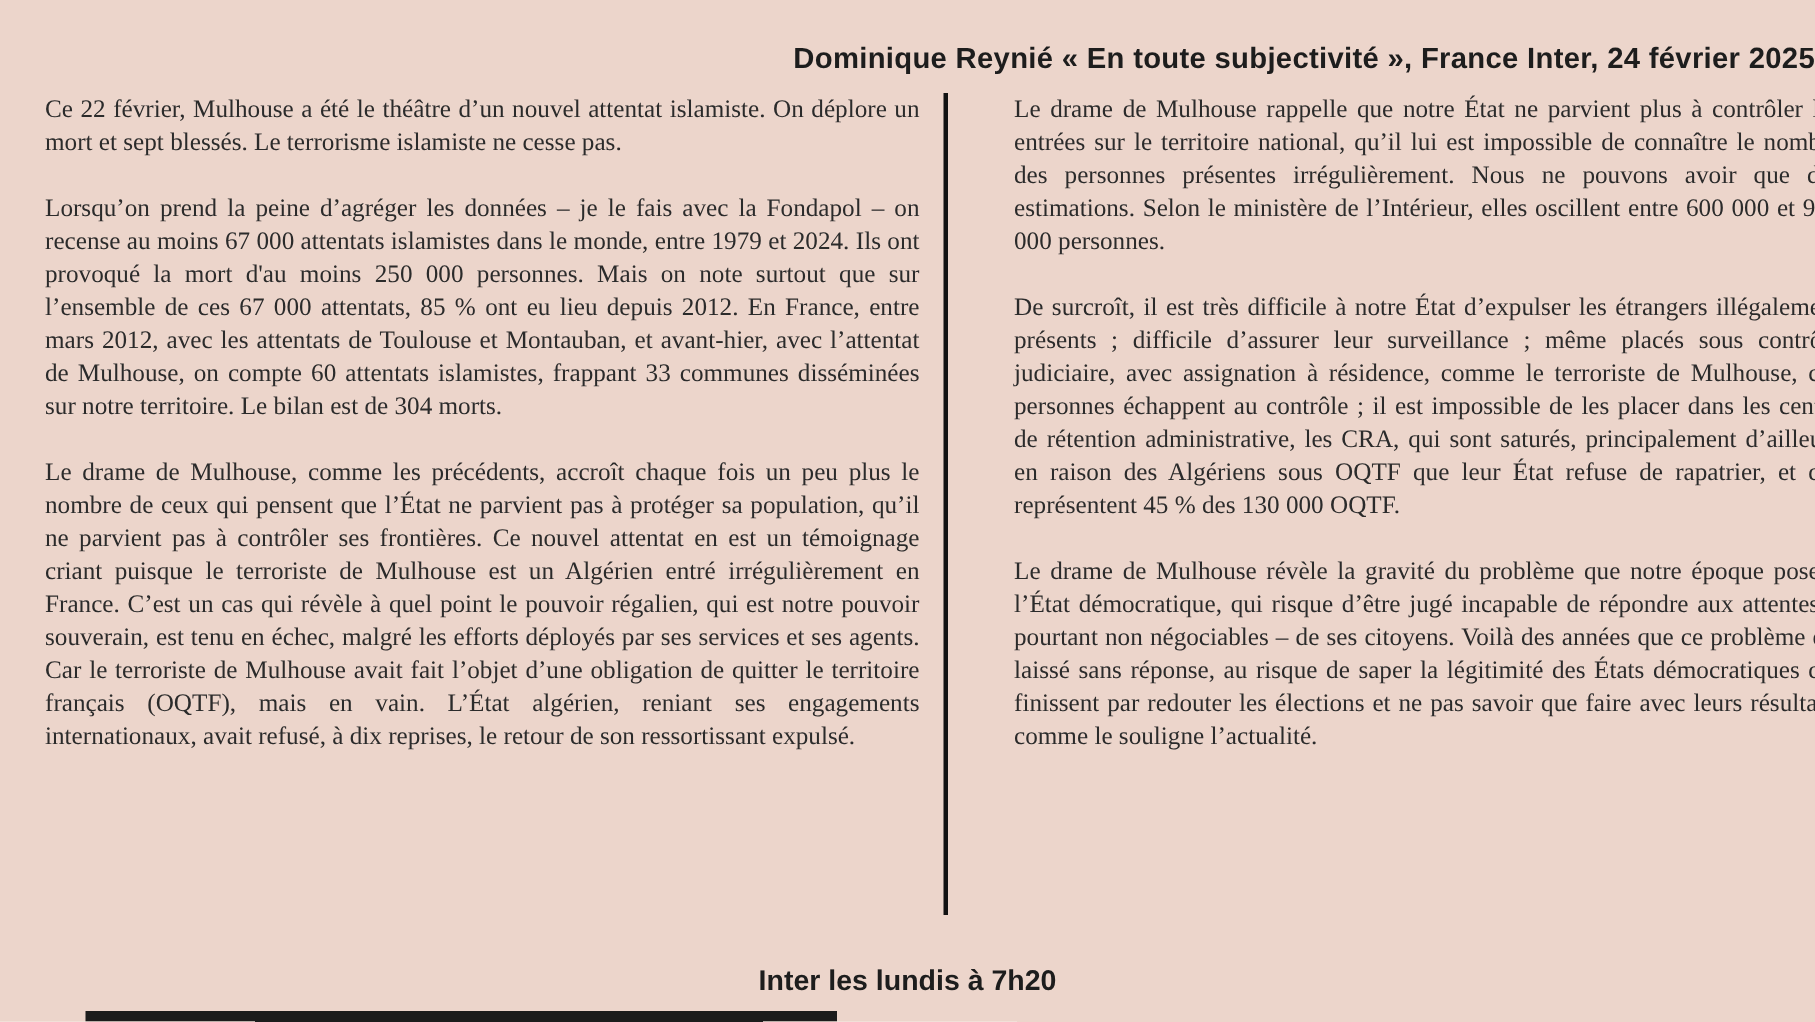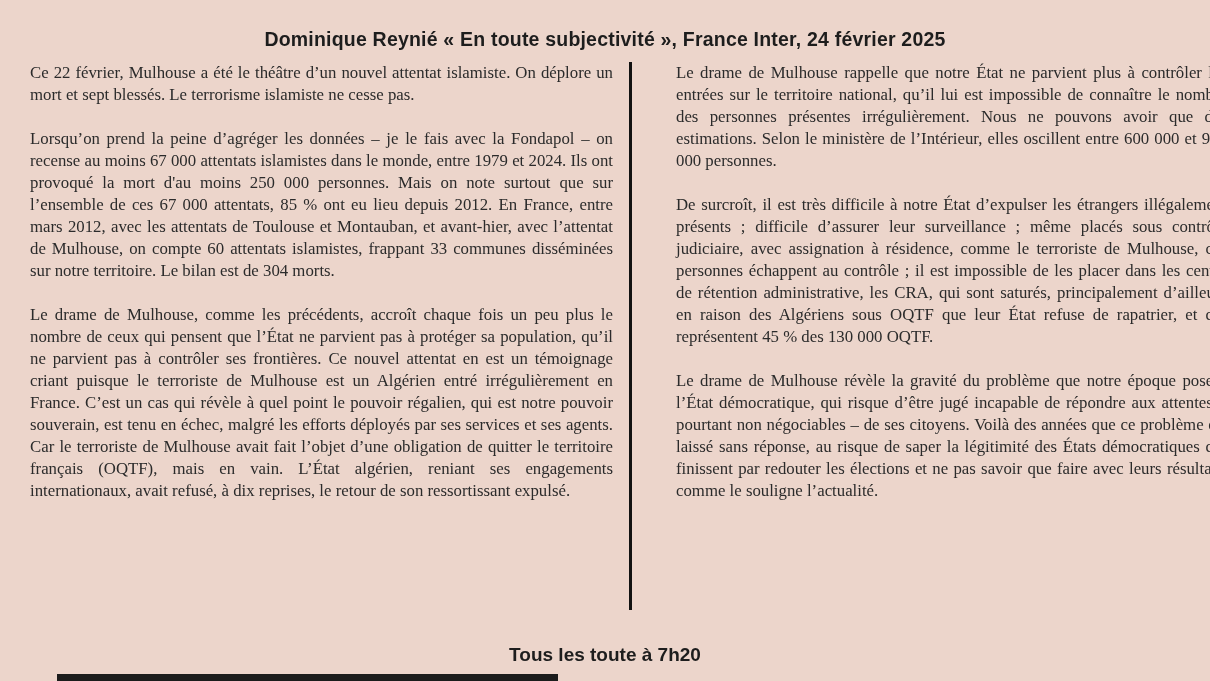--- a/index.html
+++ b/index.html
@@ -13,21 +13,21 @@
     background: #ecd5cb;
     font-family: "Liberation Sans", sans-serif;
     color: #262626;
     overflow: hidden;
   }
   .title {
     position: absolute;
     top: 28px;
     left: 0;
     width: 100%;
-    text-align: center;
+    text-align: right;
     font-size: 19.5px;
     font-weight: 700;
     letter-spacing: 0.2px;
     color: #1d1d1d;
   }
   .column {
     position: absolute;
     top: 62px;
     font-size: 16.8px;
     line-height: 22px;
@@ -91,17 +91,17 @@
   </div>
 
   <div class="divider"></div>
 
   <div class="column column-right">
     <p>Le drame de Mulhouse rappelle que notre État ne parvient plus à contrôler les entrées sur le territoire national, qu’il lui est impossible de connaître le nombre des personnes présentes irrégulièrement. Nous ne pouvons avoir que des estimations. Selon le ministère de l’Intérieur, elles oscillent entre 600 000 et 900 000 personnes.</p>
     <p>De surcroît, il est très difficile à notre État d’expulser les étrangers illégalement présents ; difficile d’assurer leur surveillance ; même placés sous contrôle judiciaire, avec assignation à résidence, comme le terroriste de Mulhouse, ces personnes échappent au contrôle ; il est impossible de les placer dans les centre de rétention administrative, les CRA, qui sont saturés, principalement d’ailleurs en raison des Algériens sous OQTF que leur État refuse de rapatrier, et qui représentent 45 % des 130 000 OQTF.</p>
     <p>Le drame de Mulhouse révèle la gravité du problème que notre époque pose à l’État démocratique, qui risque d’être jugé incapable de répondre aux attentes – pourtant non négociables – de ses citoyens. Voilà des années que ce problème est laissé sans réponse, au risque de saper la légitimité des États démocratiques qui finissent par redouter les élections et ne pas savoir que faire avec leurs résultats, comme le souligne l’actualité.</p>
   </div>
 
-  <div class="footer">Tous les toute à 7h20</div>
+  <div class="footer">Inter les lundis à 7h20</div>
 
   <div class="bottom-bar"></div>
 
 </div>
 
 </body></html>

